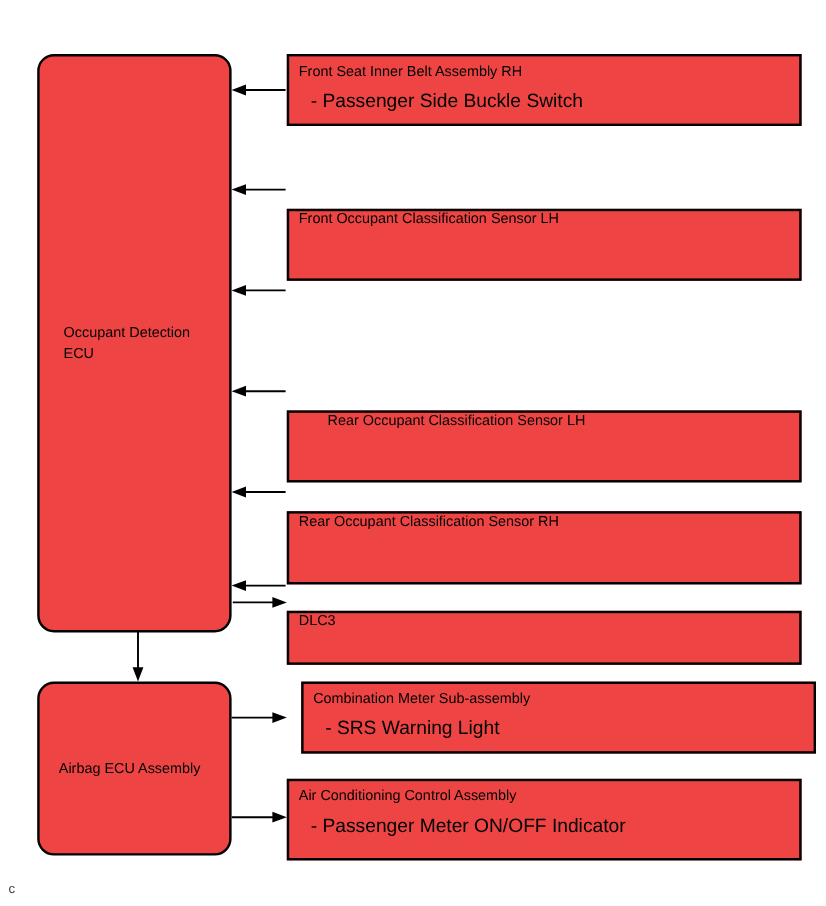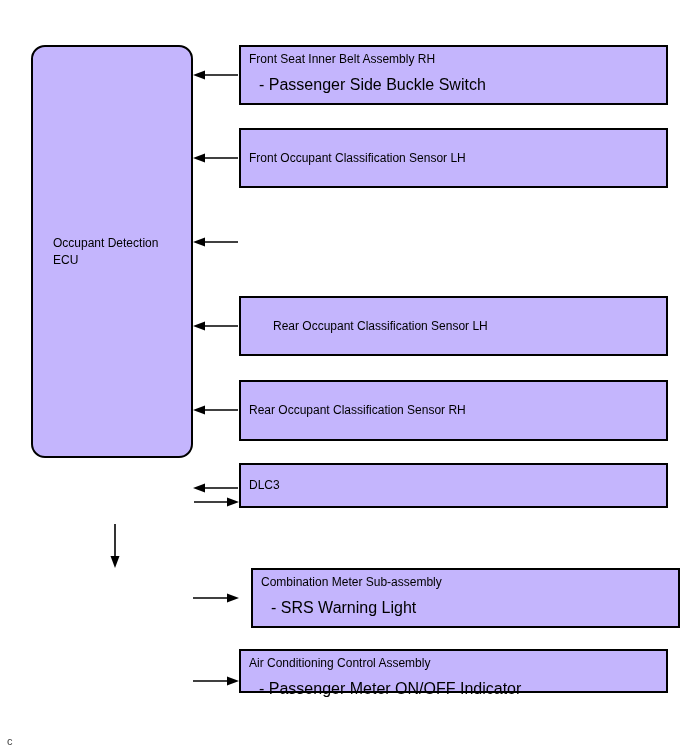--- a/index.html
+++ b/index.html
@@ -21,33 +21,33 @@
     left: 0;
     top: 0;
     width: 688px;
     height: 755px;
     pointer-events: none;
   }
   .node {
     position: absolute;
     box-sizing: border-box;
     border: 2px solid #000000;
-    background: #c4b5fd;
+    background: #ef4444;
   }
   .rounded {
     border-radius: 14px;
     display: flex;
     flex-direction: column;
     justify-content: center;
   }
   .ecu-box {
     left: 31px;
     top: 45px;
     width: 162px;
-    height: 413px;
+    height: 482px;
     padding-left: 20px;
     padding-right: 8px;
   }
   .airbag-box {
     left: 31px;
     top: 568px;
     width: 162px;
     height: 145px;
     padding-left: 16px;
     padding-right: 8px;
@@ -65,41 +65,41 @@
     left: 239px;
     width: 429px;
     display: flex;
     flex-direction: column;
   }
   .rbox.twoline {
     justify-content: flex-start;
     padding-top: 6px;
   }
   .rbox.oneline {
-    justify-content: center;
+    margin-top: 46px;
   }
   .rbox .title {
     font-size: 12px;
     line-height: 13px;
     padding-left: 8px;
   }
   .rbox .subtitle {
     font-size: 16px;
     line-height: 13px;
     padding-left: 18px;
     margin-top: 12px;
   }
   .p0 { top: 45px;  height: 60px; }
   .p1 { top: 128px; height: 60px; }
   .p2 { top: 212px; height: 60px; }
   .p3 { top: 296px; height: 60px; padding-left: 24px; }
   .p4 { top: 380px; height: 61px; }
   .p5 { top: 463px; height: 45px; }
   .p6 { top: 568px; height: 60px; margin-left: 12px; }
-  .p7 { top: 649px; height: 44px; }
+  .p7 { top: 649px; height: 68px; }
   .footnote {
     position: absolute;
     left: 7px;
     top: 735px;
     font-size: 11px;
     line-height: 12px;
     color: #404040;
   }
 </style>
 </head>
@@ -170,20 +170,23 @@
   </div>
 
   <div class="node rbox oneline p4">
     <div class="title">Rear Occupant Classification Sensor RH</div>
   </div>
 
   <div class="node rbox oneline p5">
     <div class="title">DLC3</div>
   </div>
 
+  <div class="node rounded airbag-box">
+    <div class="airbag-label">Airbag ECU Assembly</div>
+  </div>
 
   <div class="node rbox twoline p6">
     <div class="title">Combination Meter Sub-assembly</div>
     <div class="subtitle">- SRS Warning Light</div>
   </div>
 
   <div class="node rbox twoline p7">
     <div class="title">Air Conditioning Control Assembly</div>
     <div class="subtitle">- Passenger Meter ON/OFF Indicator</div>
   </div>

